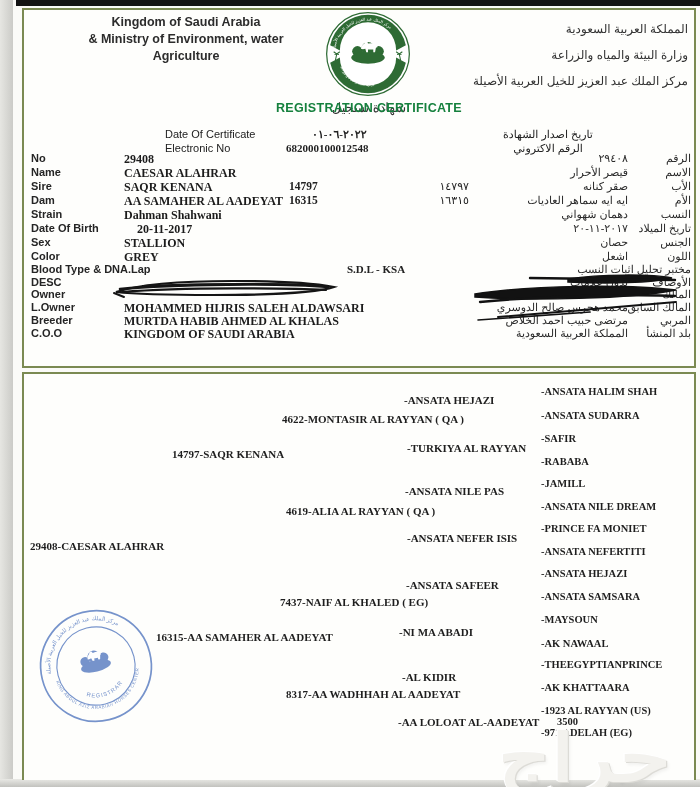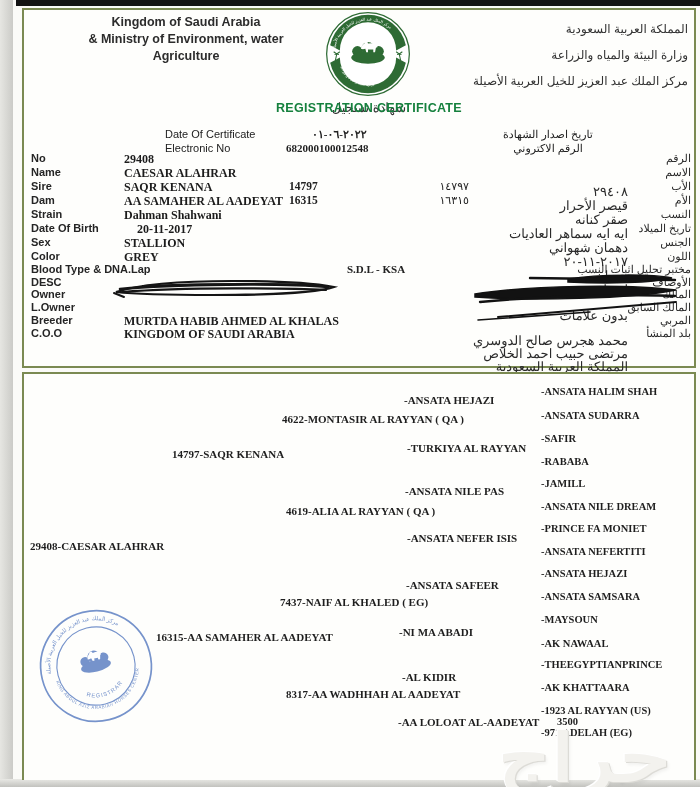--- a/index.html
+++ b/index.html
@@ -34,21 +34,21 @@
   .meta .val{position:absolute;font-family:"Liberation Serif",serif;font-weight:600;font-size:11px;}
   .meta .arl{position:absolute;left:476px;width:96px;text-align:center;direction:rtl;font-size:11px;}
 
   
   .drow{position:absolute;left:0;width:100%;height:14px;font-size:11px;}
   .drow span{position:absolute;white-space:nowrap;}
   .c-el{left:7px;font-weight:700;color:#252525;}
   .c-ev{left:100px;font-family:"Liberation Serif",serif;font-weight:600;font-size:12px;color:#1c1c1c;}
   .c-en{left:265px;font-family:"Liberation Serif",serif;font-weight:600;font-size:11.5px;}
   .c-an{left:390px;width:55px;text-align:right;font-family:"Liberation Serif",serif;font-size:11px;}
-  .c-av{right:66px;direction:rtl;font-size:13px;color:#2a2a2a;margin-top:32px;}
+  .c-av{right:66px;direction:rtl;font-size:11px;color:#2a2a2a;}
   .c-al{right:3px;direction:rtl;font-size:11px;color:#2a2a2a;}
   .c-cv{left:323px;font-family:"Liberation Serif",serif;font-weight:600;font-size:11px;}
 
   .scribble{position:absolute;pointer-events:none;}
 
   
   .ped{position:absolute;font-family:"Liberation Serif",serif;font-weight:700;
     font-size:11px;color:#1e1e1e;white-space:nowrap;}
   .ped.g5{font-size:10.5px;}
 
@@ -185,20 +185,21 @@
     <span class="c-el">DESC</span>
     <span class="c-av">بدون علامات</span>
     <span class="c-al">الأوصاف</span>
   </div>
   <div class="drow" style="top:278px">
     <span class="c-el">Owner</span>
     <span class="c-al">المالك</span>
   </div>
   <div class="drow" style="top:291px">
     <span class="c-el">L.Owner</span>
+    <span class="c-ev">MOHAMMED HIJRIS SALEH ALDAWSARI</span>
     <span class="c-av">محمد هجرس صالح الدوسري</span>
     <span class="c-al">المالك السابق</span>
   </div>
   <div class="drow" style="top:304px">
     <span class="c-el">Breeder</span>
     <span class="c-ev">MURTDA HABIB AHMED AL KHALAS</span>
     <span class="c-av">مرتضى حبيب احمد الخلاص</span>
     <span class="c-al">المربي</span>
   </div>
   <div class="drow" style="top:317px">

